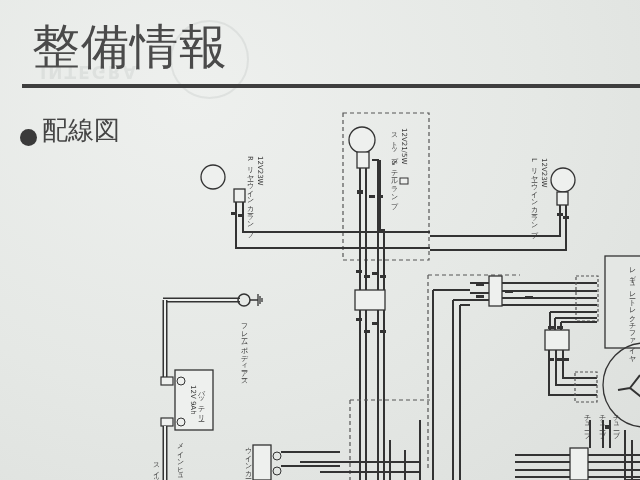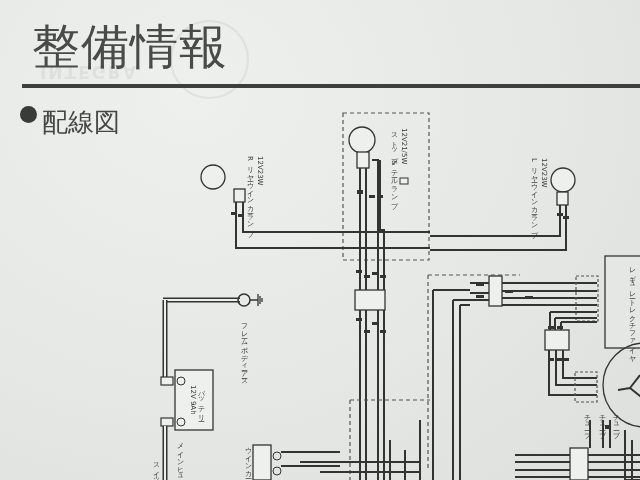--- a/index.html
+++ b/index.html
@@ -14,22 +14,22 @@
     }
     .section-title {
       position: absolute; left: 32px; top: 16px;
       font-size: 48px; font-weight: normal; color: #4a4a4a; letter-spacing: 1px;
       line-height: 60px;
     }
     .rule {
       position: absolute; left: 22px; top: 84px; width: 618px; height: 4px; background: #3e3e3e;
     }
     .sub-title {
-      position: absolute; left: 20px; top: 106px; font-size: 26px; color: #454545;
-      display: flex; align-items: flex-start; line-height: 32px;
+      position: absolute; left: 20px; top: 114px; font-size: 26px; color: #454545;
+      display: flex; align-items: flex-end; line-height: 32px;
     }
     .bullet { display: inline-block; width: 17px; height: 17px; border-radius: 50%; background: #3a3a3a; margin-right: 5px; }
     .watermark {
       position: absolute; left: 170px; top: 20px; width: 75px; height: 75px; border-radius: 50%;
       border: 2px solid rgba(140,150,150,0.15);
     }
     .wm-text { position: absolute; left: 40px; top: 62px; font-size: 17px; color: rgba(120,130,130,0.12); font-weight: bold; letter-spacing: 2px; transform: scaleY(-1); }
     svg.diagram { position: absolute; left: 0; top: 0; }
     .vlabel {
       position: absolute; writing-mode: vertical-rl; font-size: 7px; color: #3a3a3a; line-height: 8px; white-space: nowrap;

